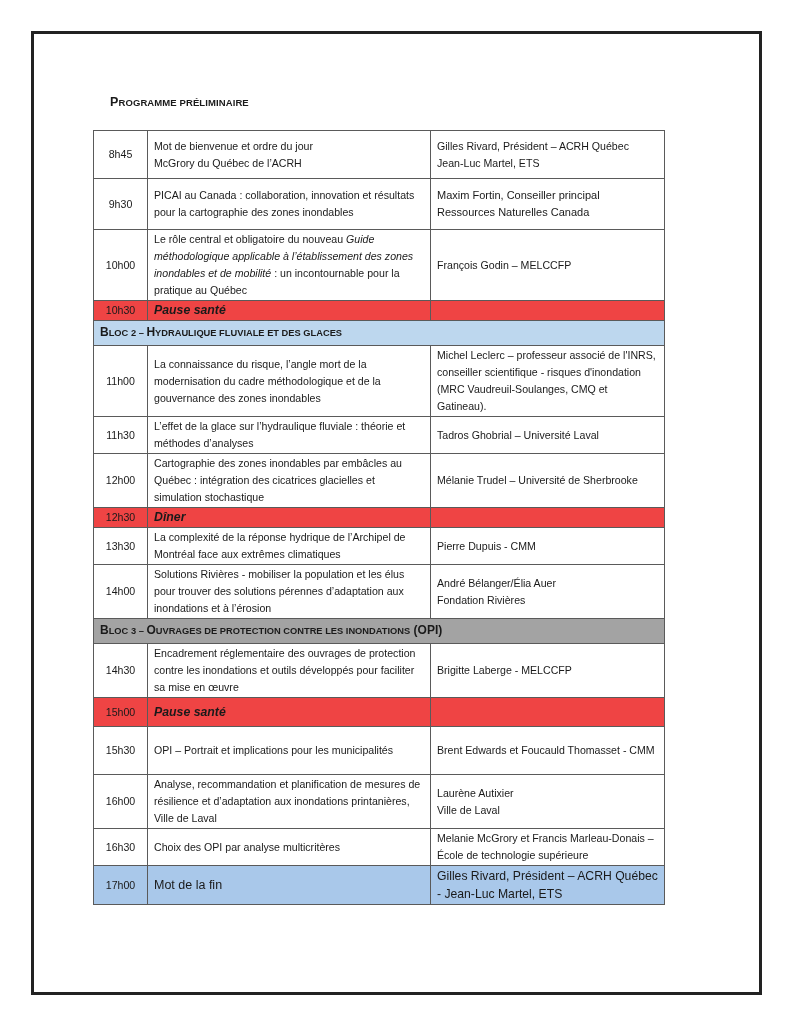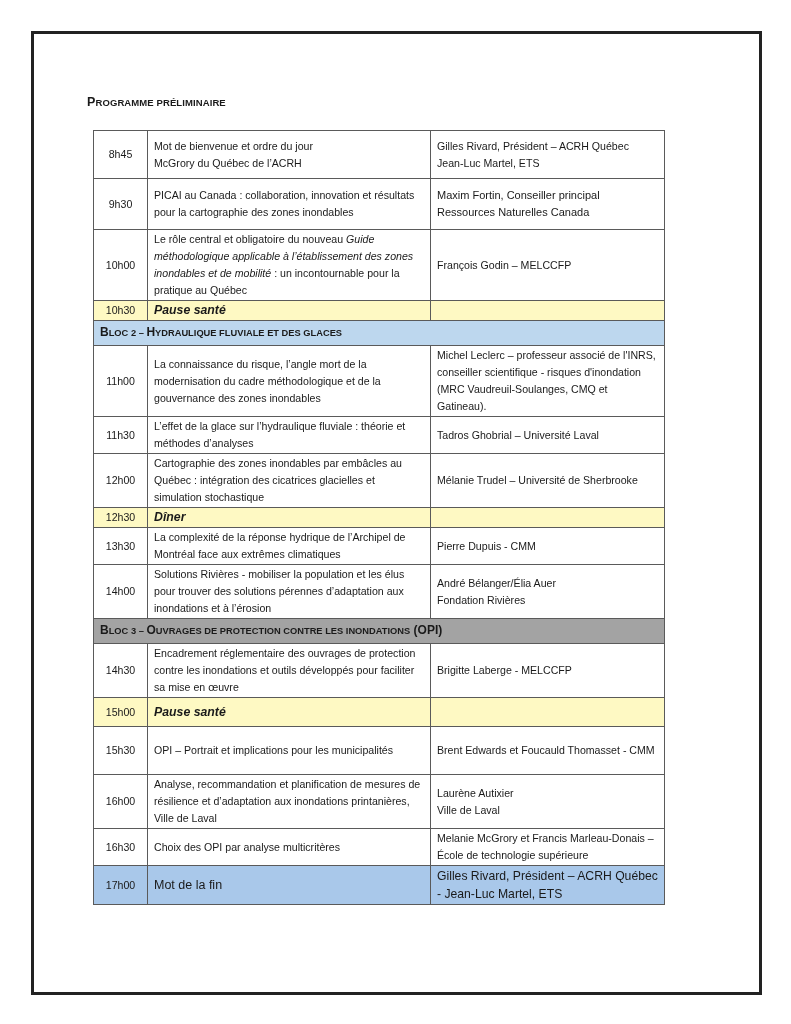--- a/index.html
+++ b/index.html
@@ -1,38 +1,38 @@
 <!DOCTYPE html>
 <html><head>
   <meta charset="utf-8">
   <style>
     html, body { margin: 0; padding: 0; background: #ffffff; }
     body { width: 791px; height: 1024px; position: relative; overflow: hidden;
            font-family: "Liberation Sans", "DejaVu Sans", sans-serif; color: #1a1a1a; }
     .frame { position: absolute; left: 31px; top: 31px; width: 725px; height: 958px;
              border: 3px solid #222; box-sizing: content-box; }
-    .title { position: absolute; left: 87px; top: 95px; font-weight: bold; font-size: 11.5px;
+    .title { position: absolute; left: 110px; top: 95px; font-weight: bold; font-size: 11.5px;
              letter-spacing: 0.1px; }
     .title .big { font-size: 12.5px; }
     .title .sc { font-size: 9.5px; }
     table.prog { position: absolute; left: 93px; top: 130px; width: 571px;
                  border-collapse: collapse; table-layout: fixed; }
     table.prog td { border: 1px solid #5a5a5a; padding: 1px 6px; vertical-align: middle;
                     font-size: 10.6px; line-height: 17px; }
     col.c-time { width: 54px; }
     col.c-title { width: 283px; }
     col.c-speaker { width: 234px; }
     td.time { text-align: center; font-size: 12.5px; }
     td.big { font-size: 12.3px; line-height: 20px; }
     td.speaker-big { font-size: 11.8px; line-height: 19px; }
     tr.bloc td { background: #bdd7ee; font-weight: bold; font-size: 11px; padding: 3px 6px; }
     tr.bloc.green td { background: #a3a3a3; }
     tr.bloc .big { font-size: 12px; }
     tr.bloc .sc { font-size: 9.3px; }
-    tr.pause td { background: #fef9c3; }
+    tr.pause td { background: #ef4444; }
     tr.pause td.label { font-weight: bold; font-size: 12.3px; font-style: italic; }
     tr.end td { background: #a9c8ea; }
     tr.end td.label { font-size: 12.5px; }
     tr.end td.speaker { font-size: 12.2px; line-height: 18px; }
     .it { font-style: italic; }
   </style>
 </head>
 <body>
 
 <div class="frame"></div>

